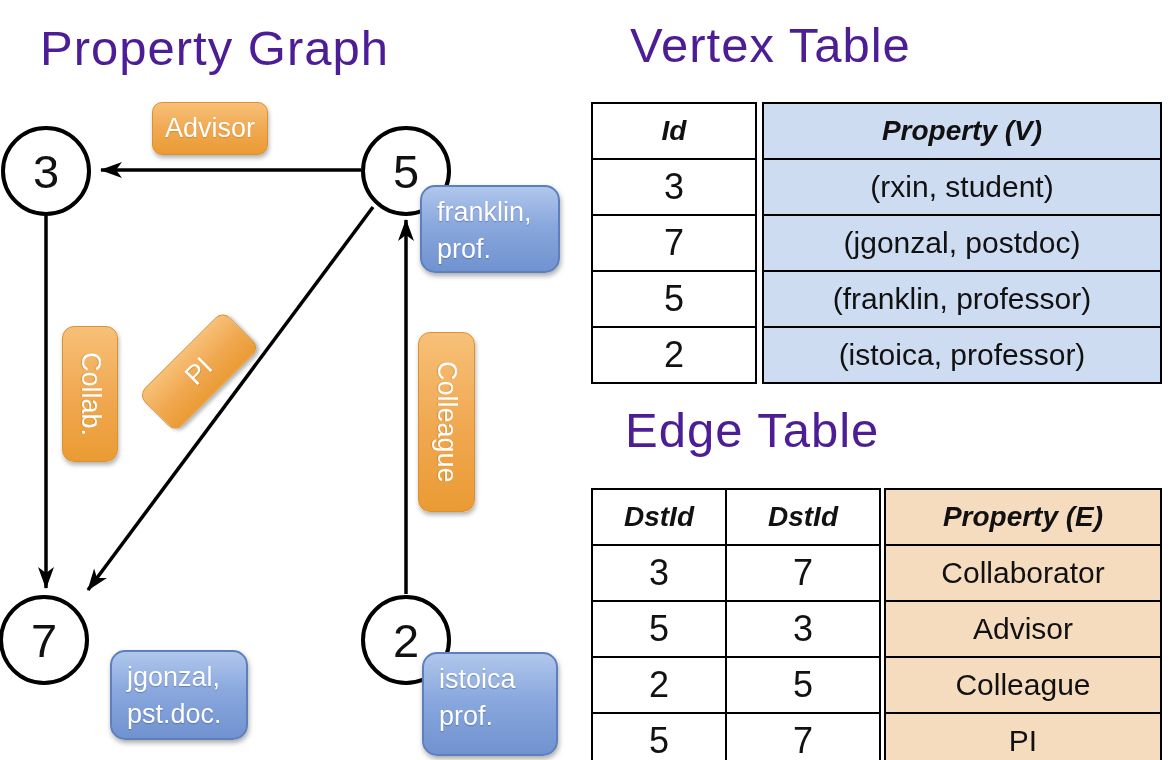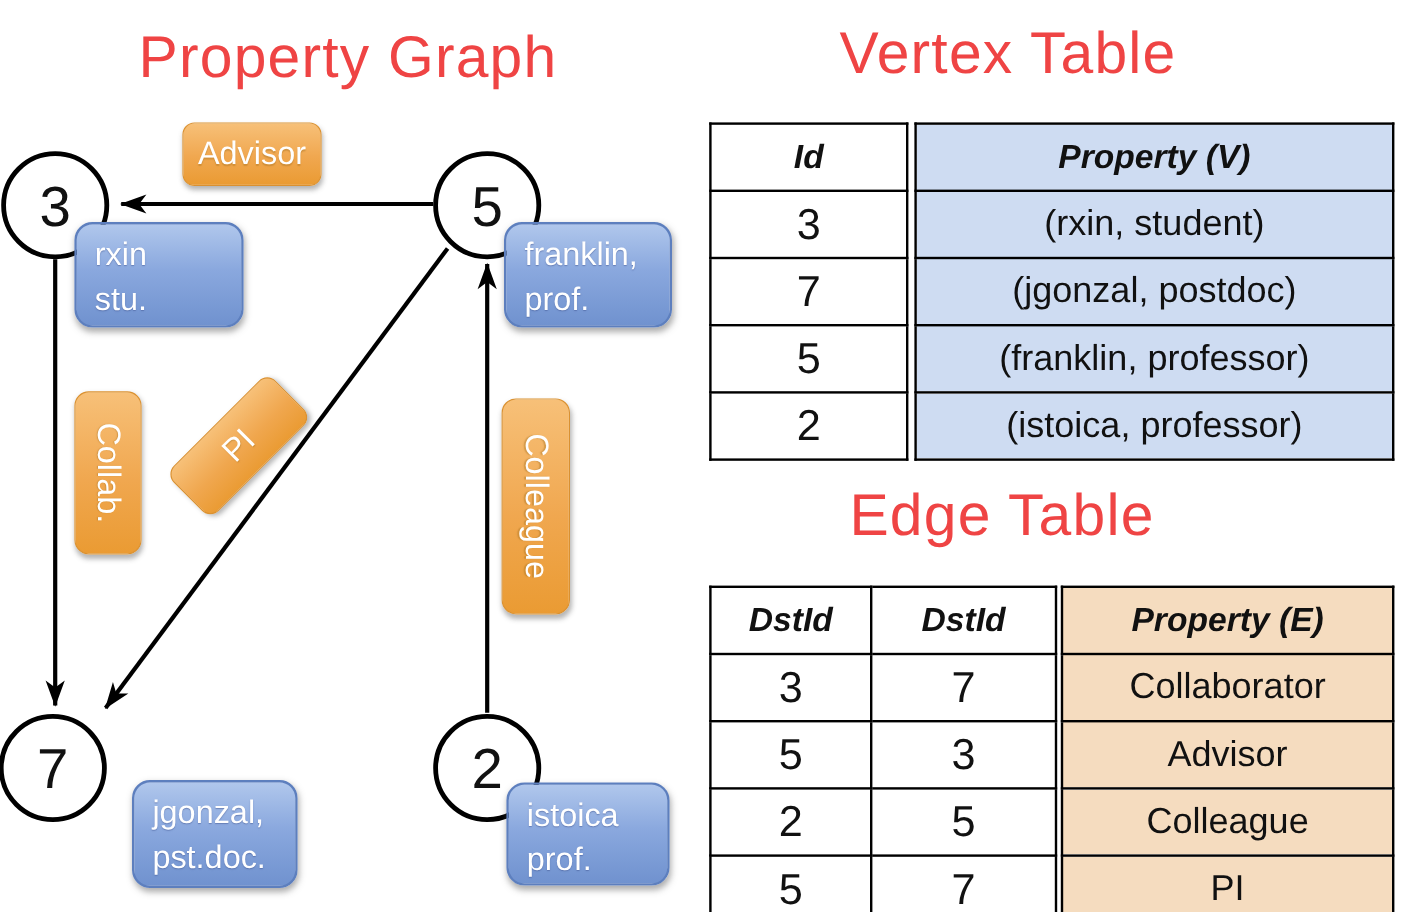--- a/index.html
+++ b/index.html
@@ -3,22 +3,22 @@
 <meta charset="utf-8">
 <style>
   html,body{margin:0;padding:0;background:#fff;}
   #stage{
     position:relative;width:1170px;height:760px;background:#ffffff;overflow:hidden;
     font-family:"Liberation Sans",sans-serif;color:#111;
   }
 
   
   .big-title{
-    position:absolute;text-align:center;font-size:49px;font-weight:400;
-    letter-spacing:1px;color:#ef4444;white-space:nowrap;
+    position:absolute;text-align:left;font-size:49px;font-weight:400;
+    letter-spacing:1px;color:#4c1d95;white-space:nowrap;
   }
 
   
   #edge-svg{position:absolute;left:0;top:0;z-index:1;}
 
   
   .gnode{
     position:absolute;width:90px;height:90px;box-sizing:border-box;
     border:4px solid #000;border-radius:50%;background:#fff;
     display:flex;align-items:center;justify-content:center;
@@ -93,33 +93,29 @@
   </div>
   <div class="gnode" style="left:361px;top:595px;">
     <span>2</span>
   </div>
 
   <div class="elabel" style="left:152px;top:102px;width:116px;height:53px;">Advisor</div>
   <div class="elabel vert" style="left:62px;top:326px;width:56px;height:136px;">Collab.</div>
   <div class="elabel tilted" style="left:139px;top:345px;width:120px;height:53px;">PI</div>
   <div class="elabel vert" style="left:418px;top:332px;width:57px;height:180px;">Colleague</div>
 
-  <div class="vbox" style="left:62px;top:185px;width:141px;height:88px;">
-    <div>rxin</div>
-    <div>stu.</div>
-  </div>
   <div class="vbox" style="left:420px;top:185px;width:140px;height:88px;">
     <div>franklin,</div>
     <div>prof.</div>
   </div>
   <div class="vbox" style="left:62px;top:650px;width:138px;height:90px;margin-left:48px;">
     <div>jgonzal,</div>
     <div>pst.doc.</div>
   </div>
-  <div class="vbox" style="left:422px;top:652px;width:136px;height:86px;">
+  <div class="vbox" style="left:422px;top:652px;width:136px;height:104px;">
     <div>istoica</div>
     <div>prof.</div>
   </div>
 
   <table class="sheet" style="left:591px;top:102px;width:166px;">
     <tbody>
         <tr>
           <td class="hdr">Id</td>
         </tr>
     <tr>

